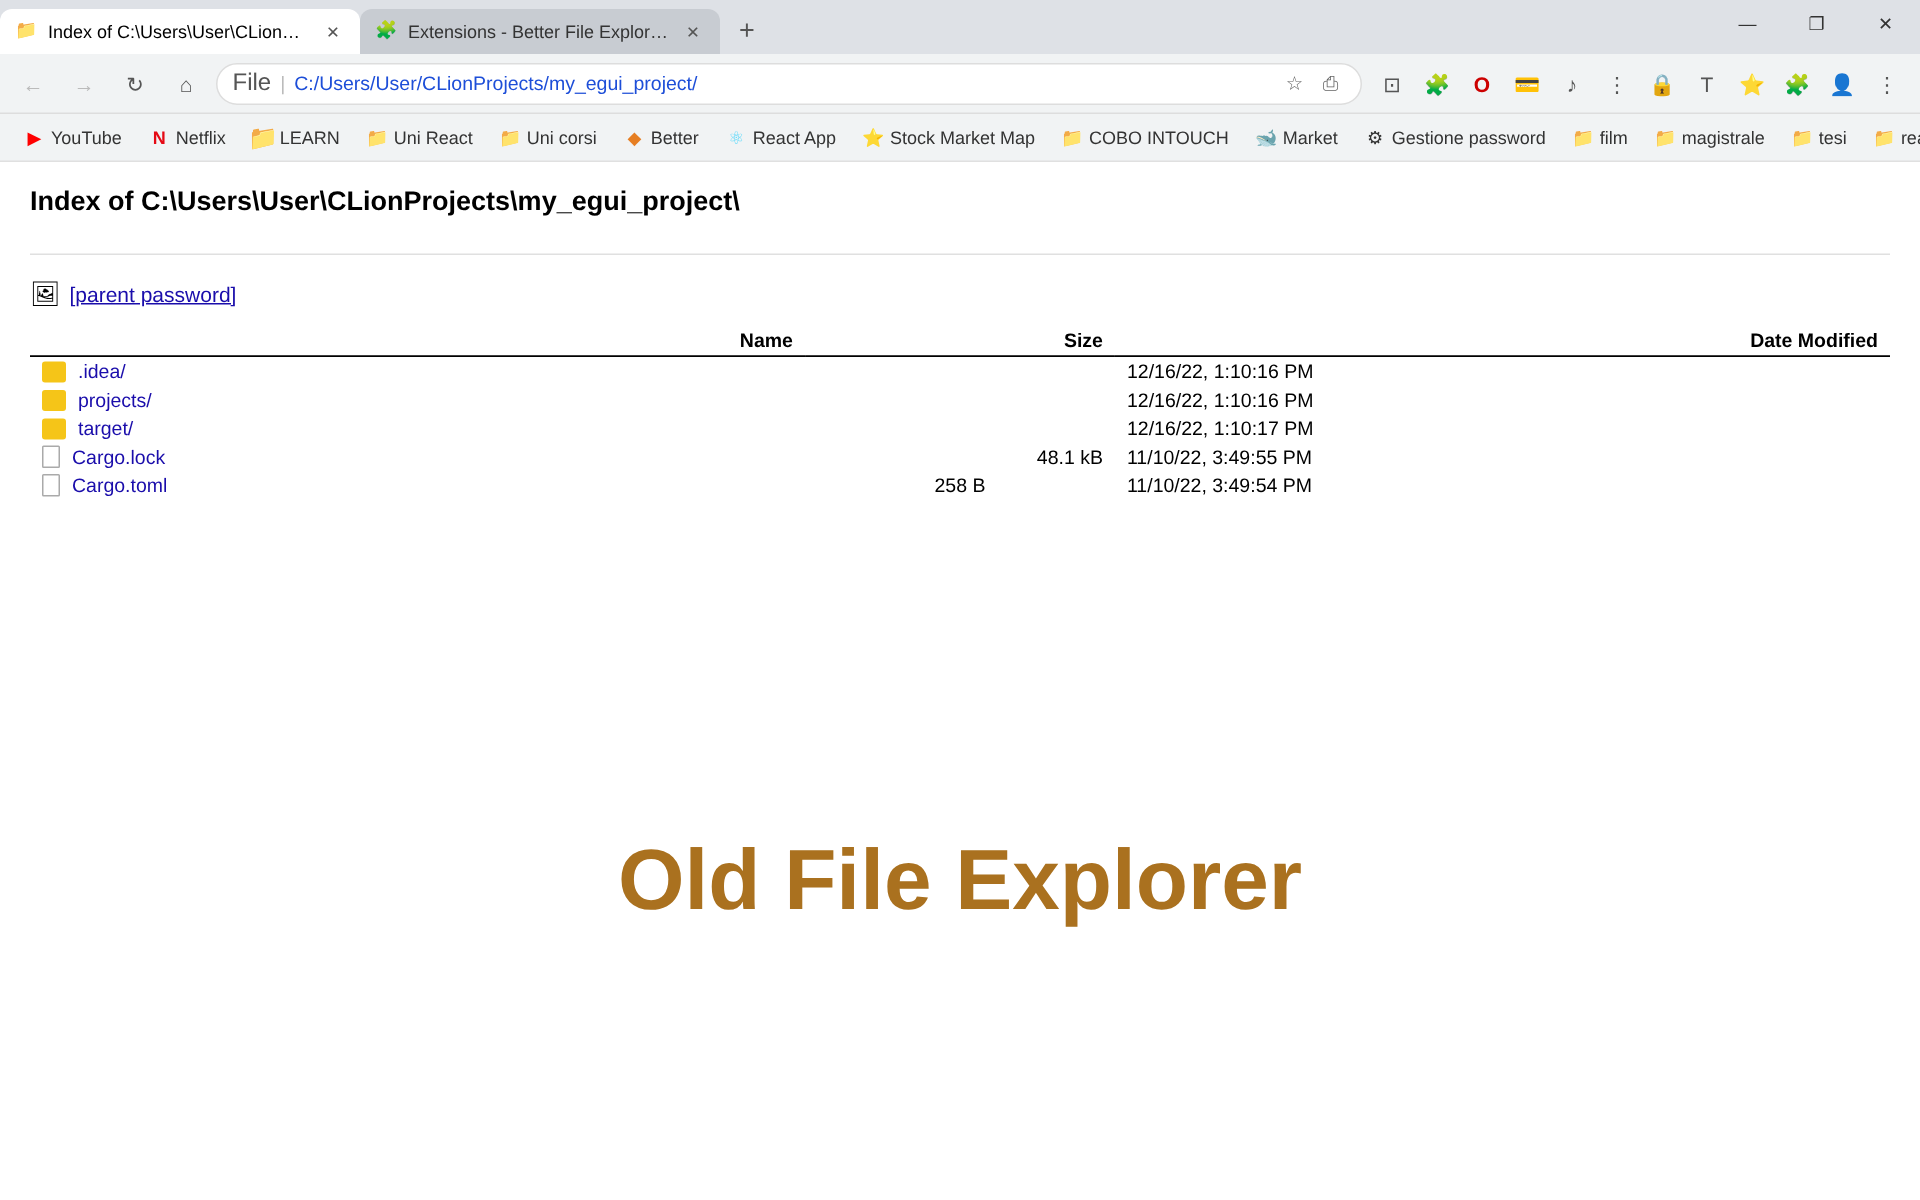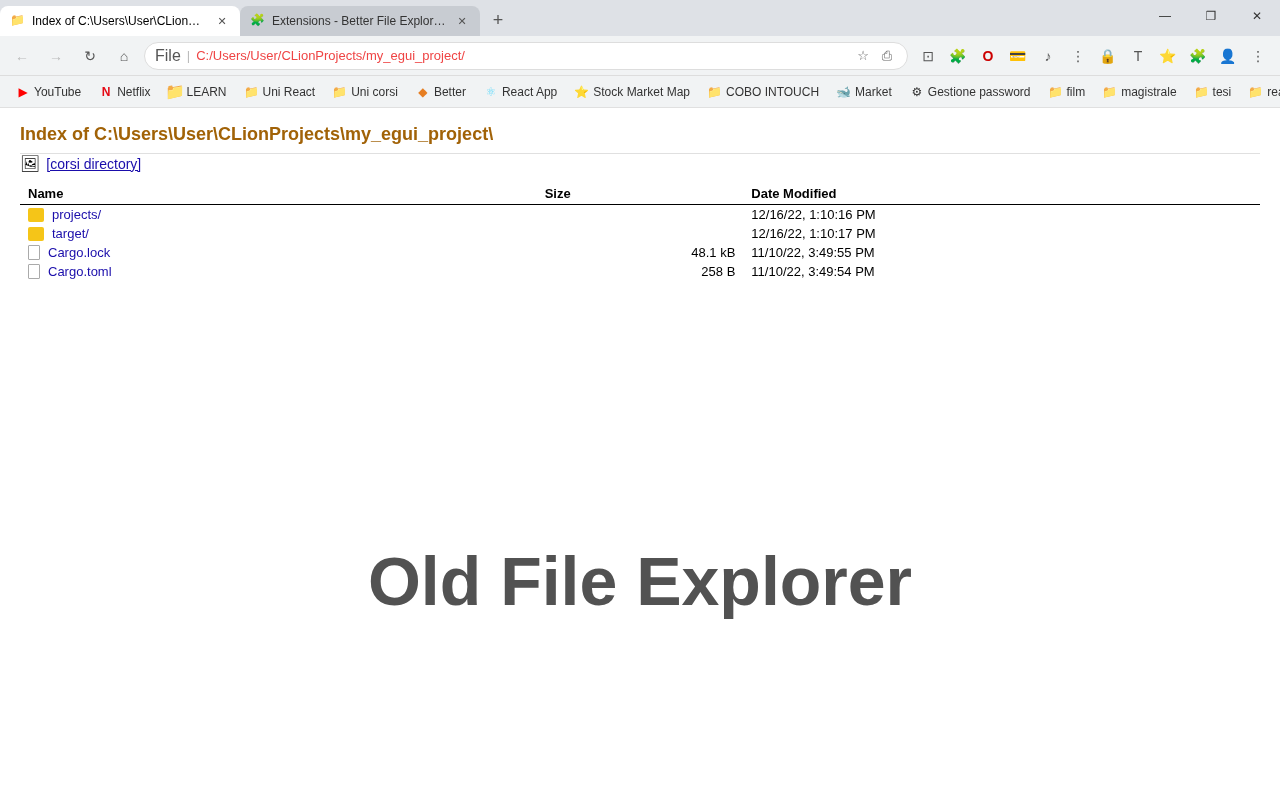--- a/index.html
+++ b/index.html
@@ -121,21 +121,21 @@
       background: #fff;
       border: 1px solid #ddd;
       border-radius: 14px;
       display: flex;
       align-items: center;
       padding: 0 10px;
       gap: 6px;
       font-size: 13px;
     }
     .address-lock { color: #555; font-size: 16px; }
-    .address-url { flex: 1; color: #ef4444; font-size: 13px; }
+    .address-url { flex: 1; color: #1d4ed8; font-size: 13px; }
     .address-actions { display: flex; gap: 4px; }
     .addr-btn {
       width: 20px;
       height: 20px;
       display: flex;
       align-items: center;
       justify-content: center;
       cursor: pointer;
       color: #666;
       font-size: 13px;
@@ -182,23 +182,24 @@
     .page-content {
       background: #fff;
       flex: 1;
       padding: 16px 20px;
       position: relative;
       overflow: hidden;
     }
     .page-title {
       font-size: 18px;
       font-weight: bold;
-      color: #a16207;
+      color: #000000;
+      margin-bottom: 16px;
       border-bottom: 1px solid #e0e0e0;
-      padding-bottom: 8px;
+      padding-bottom: 24px;
     }
 
     
     .parent-dir {
       display: flex;
       align-items: center;
       gap: 6px;
       margin-bottom: 10px;
     }
     .parent-dir-icon {
@@ -211,21 +212,21 @@
       font-size: 14px;
     }
 
     
     .file-table {
       width: 100%;
       border-collapse: collapse;
       font-size: 13px;
     }
     .file-table th {
-      text-align: left;
+      text-align: right;
       padding: 3px 8px;
       font-weight: bold;
       border-bottom: 1px solid #000;
       color: #000;
     }
     .file-table td {
       padding: 2px 8px;
       vertical-align: middle;
     }
     .folder-icon {
@@ -243,23 +244,23 @@
     .col-name { width: 200px; }
     .col-size { width: 80px; }
     .col-date { width: 200px; }
 
     
     .watermark {
       position: absolute;
       bottom: 180px;
       left: 50%;
       transform: translateX(-50%);
-      font-size: 68px;
+      font-size: 57px;
       font-weight: bold;
-      color: #404040;
+      color: #a16207;
       white-space: nowrap;
       pointer-events: none;
       opacity: 0.9;
     }
   </style>
 </head>
 <body>
 
 <div class="browser-frame">
 
@@ -381,32 +382,42 @@
     </div>
 
   </div>
 
   <div class="page-content">
 
     <h1 class="page-title">Index of C:\Users\User\CLionProjects\my_egui_project\</h1>
 
     <div class="parent-dir">
       <span class="parent-dir-icon">🖼</span>
-      <a class="parent-dir-link">[corsi directory]</a>
+      <a class="parent-dir-link">[parent password]</a>
     </div>
 
     <table class="file-table">
       <thead>
         <tr>
           <th class="col-name">Name</th>
           <th class="col-size">Size</th>
           <th class="col-date">Date Modified</th>
         </tr>
       </thead>
       <tbody id="file-tbody">
+      <tr class="file-row">
+            <td class="col-name">
+              <a class="file-link">
+                <span style="display: inline-block; width: 16px; height: 14px; background: rgb(245, 197, 24); border-radius: 2px; position: relative; vertical-align: middle; margin-right: 4px;"></span>
+                <span>.idea/</span>
+              </a>
+            </td>
+            <td class="col-size" style="text-align: right;"></td>
+            <td class="col-date">12/16/22, 1:10:16 PM</td>
+          </tr>
           <tr class="file-row">
             <td class="col-name">
               <a class="file-link">
                 <span style="display: inline-block; width: 16px; height: 14px; background: rgb(245, 197, 24); border-radius: 2px; position: relative; vertical-align: middle; margin-right: 4px;"></span>
                 <span>projects/</span>
               </a>
             </td>
             <td class="col-size" style="text-align: right;"></td>
             <td class="col-date">12/16/22, 1:10:16 PM</td>
           </tr>
@@ -430,21 +441,21 @@
             <td class="col-size" style="text-align: right;">48.1 kB</td>
             <td class="col-date">11/10/22, 3:49:55 PM</td>
           </tr>
           <tr class="file-row">
             <td class="col-name">
               <a class="file-link">
                 <span style="display: inline-block; width: 12px; height: 15px; background: rgb(255, 255, 255); border: 1px solid rgb(170, 170, 170); border-radius: 1px; vertical-align: middle; margin-right: 4px;"></span>
                 <span>Cargo.toml</span>
               </a>
             </td>
-            <td class="col-size" style="text-align: right;">258 B</td>
+            <td class="col-size" style="text-align: center;">258 B</td>
             <td class="col-date">11/10/22, 3:49:54 PM</td>
           </tr>
         </tbody>
     </table>
 
     <div class="watermark">Old File Explorer</div>
 
   </div>
 </div>
 

